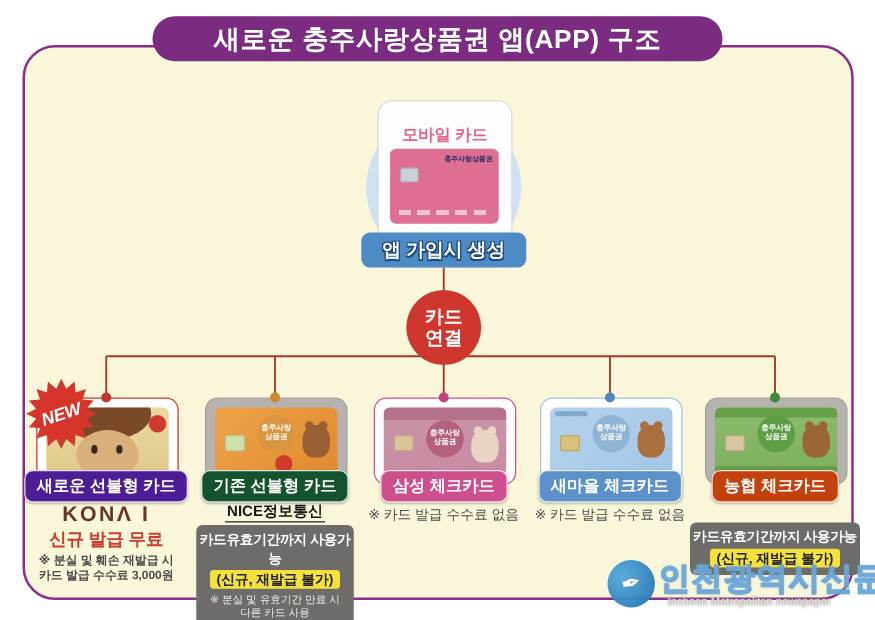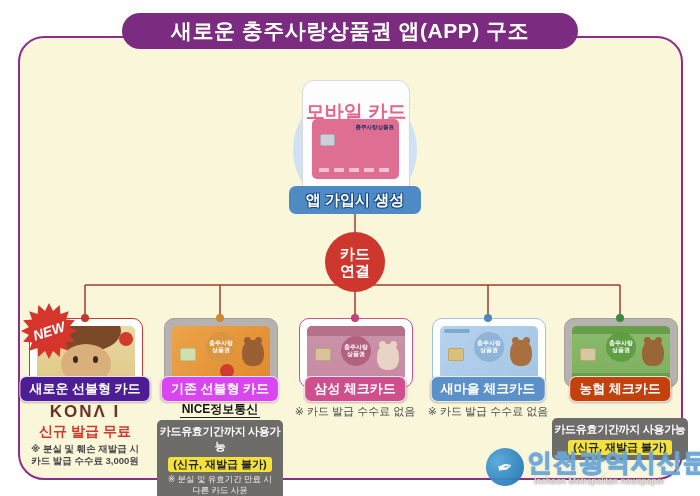--- a/index.html
+++ b/index.html
@@ -11,21 +11,21 @@
 
   .title-banner{position:absolute;left:122px;top:13px;width:456px;height:36px;background:#7b2b80;
                 border-radius:18px;display:flex;align-items:center;justify-content:center;
                 color:#fff;font-size:21px;font-weight:bold;letter-spacing:.5px;z-index:6;}
 
   .blue-circle{position:absolute;left:293px;top:88px;width:124px;height:124px;border-radius:50%;
                background:#cfe2f3;z-index:1;}
   .phone{position:absolute;left:302px;top:80px;width:106px;height:132px;background:#fdfdfd;
          border:1px solid #d9d9d9;border-radius:12px;z-index:2;}
   .phone-label{position:absolute;top:18px;left:0;width:100%;text-align:center;color:#e8638c;
-               font-weight:bold;font-size:19px;}
+               font-weight:bold;font-size:13px;}
   .mobile-card{position:absolute;left:9px;top:38px;width:87px;height:60px;background:#de6f93;
                border-radius:5px;}
   .mcard-chip{position:absolute;left:8px;top:15px;width:13px;height:10px;background:#ccd1d9;
               border:1px solid #a9aebc;border-radius:2px;}
   .mcard-brand{position:absolute;right:5px;top:5px;font-size:5.5px;color:#1e2a5e;font-weight:bold;}
   .mcard-num{position:absolute;left:7px;bottom:7px;width:72px;height:4px;
              background:repeating-linear-gradient(90deg,#f3c3d2 0 10px,transparent 10px 15px);}
 
   .signup{position:absolute;left:289px;top:186px;width:132px;height:28px;background:#4e8bc4;
           border-radius:7px;display:flex;align-items:center;justify-content:center;color:#fff;
@@ -146,21 +146,21 @@
           <span>충주사랑</span>
           <span>상품권</span>
         </div>
         <div class="art-squirrel" style="background:#9a5f33">
           <div class="art-ear" style="left:2px;background:#9a5f33"></div>
           <div class="art-ear" style="right:2px;background:#9a5f33"></div>
         </div>
         <div style="position:absolute;left:48px;bottom:2px;width:14px;height:14px;border-radius:50%;background:#cf3b2c"></div>
       </div>
     </div>
-    <div class="chip-label" style="background:#d946ef">기존 선불형 카드</div>
+    <div class="chip-label" style="background:#14532d">기존 선불형 카드</div>
     <div class="ctext issuer">
       <span>NICE정보통신</span>
     </div>
     <div class="info-box" style="top:120px;left:1px;width:122px">
       <div class="info-l1">카드유효기간까지 사용가능</div>
       <div><span class="info-hl">(신규, 재발급 불가)</span></div>
       <div class="info-small">
         <span>※ 분실 및 유효기간 만료 시</span><br>
         <span>다른 카드 사용</span>
       </div>

